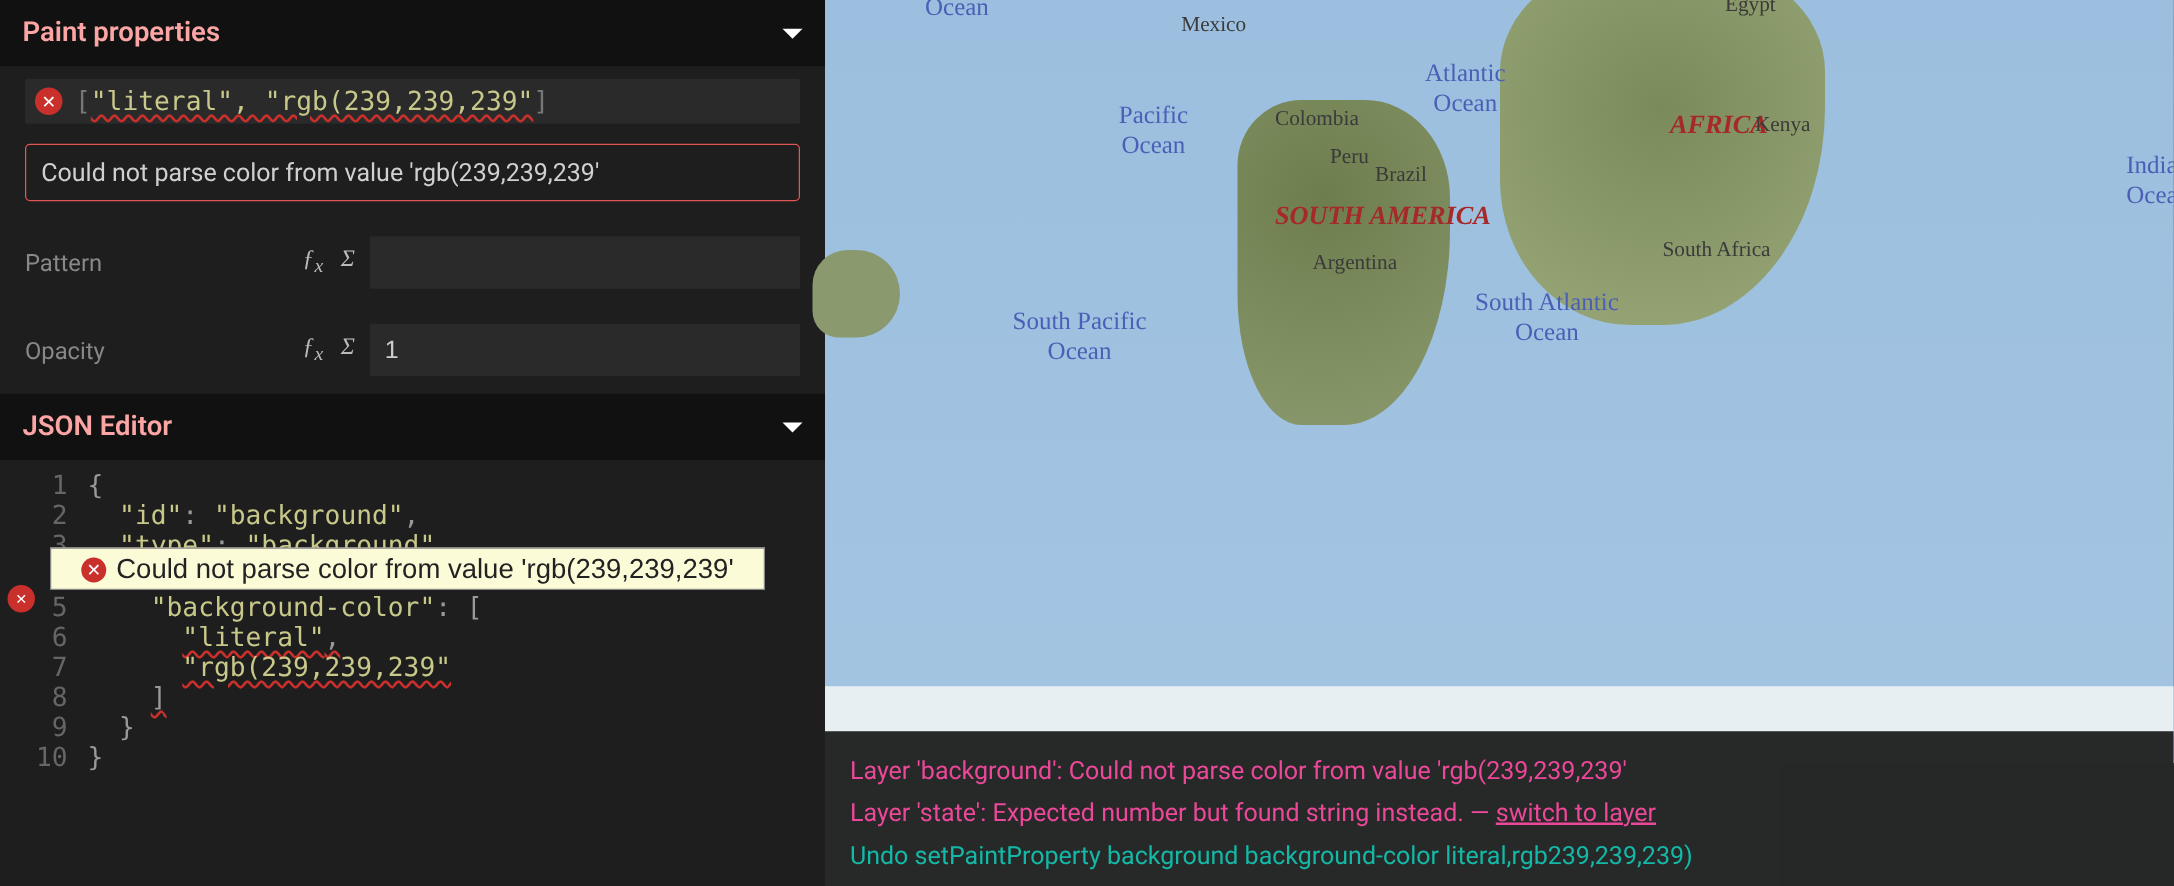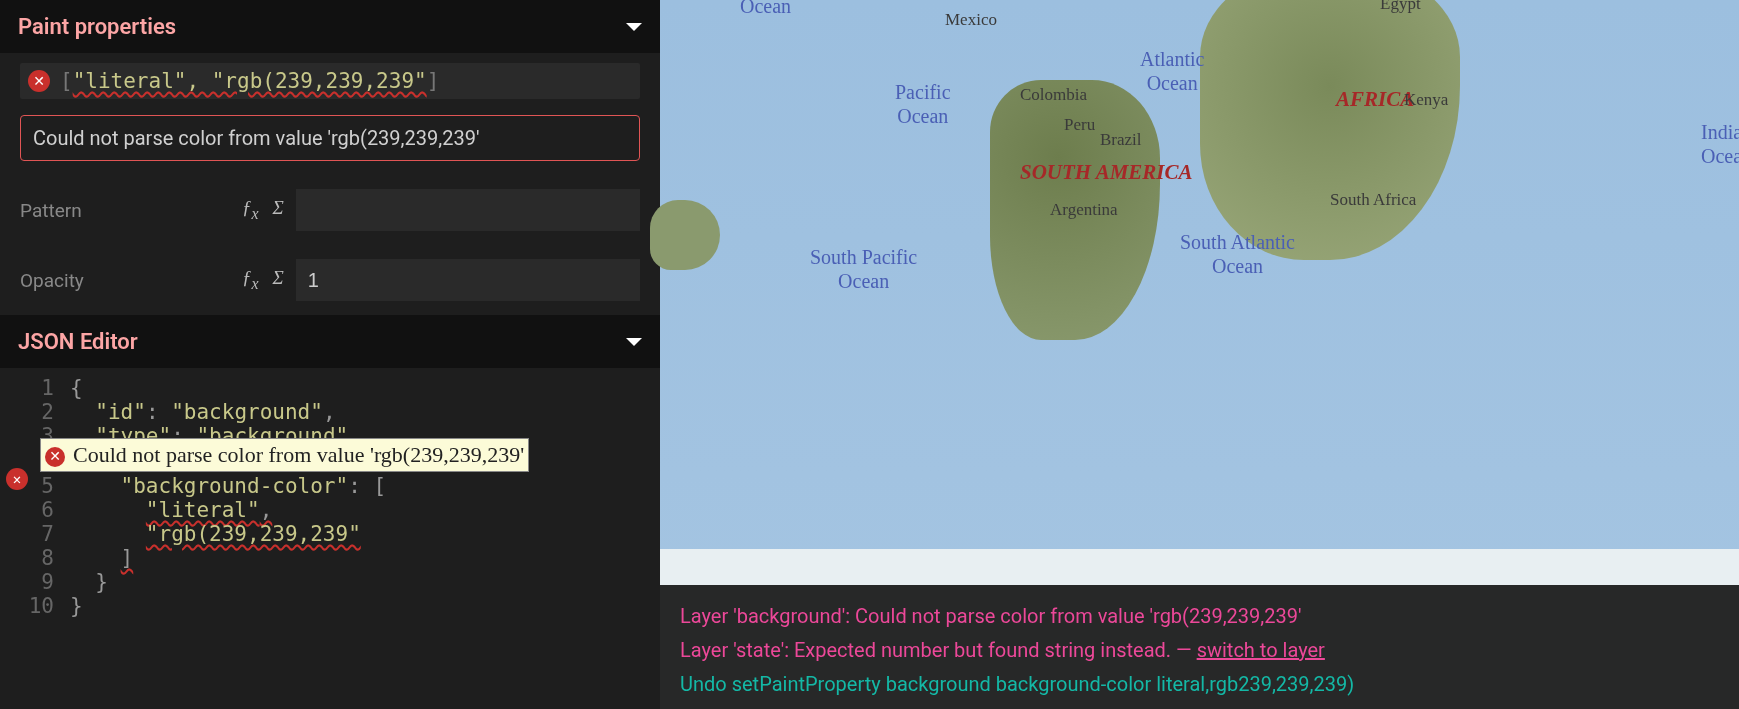--- a/index.html
+++ b/index.html
@@ -131,23 +131,23 @@
 .tok-key { color:#c8c88a; }
 .tok-punct { color:#999; }
 .json-squiggle { text-decoration: wavy underline #c9302c; text-underline-offset:3px; }
 .tooltip {
   position:absolute;
   left:40px;
   top:70px;
   background:#fcfbd8;
   border:1px solid #888;
   color:#222;
-  font-family:Liberation Serif, serif;
+  font-family:Liberation Sans, sans-serif;
   font-size:22px;
-  padding:3px 4px;
+  padding:3px 24px;
   white-space:nowrap;
   z-index:10;
 }
 .gutter-err-5 {
   position:absolute;
   left:6px;
   top:100px;
 }
 
 .map-canvas { position:absolute; inset:0; }

